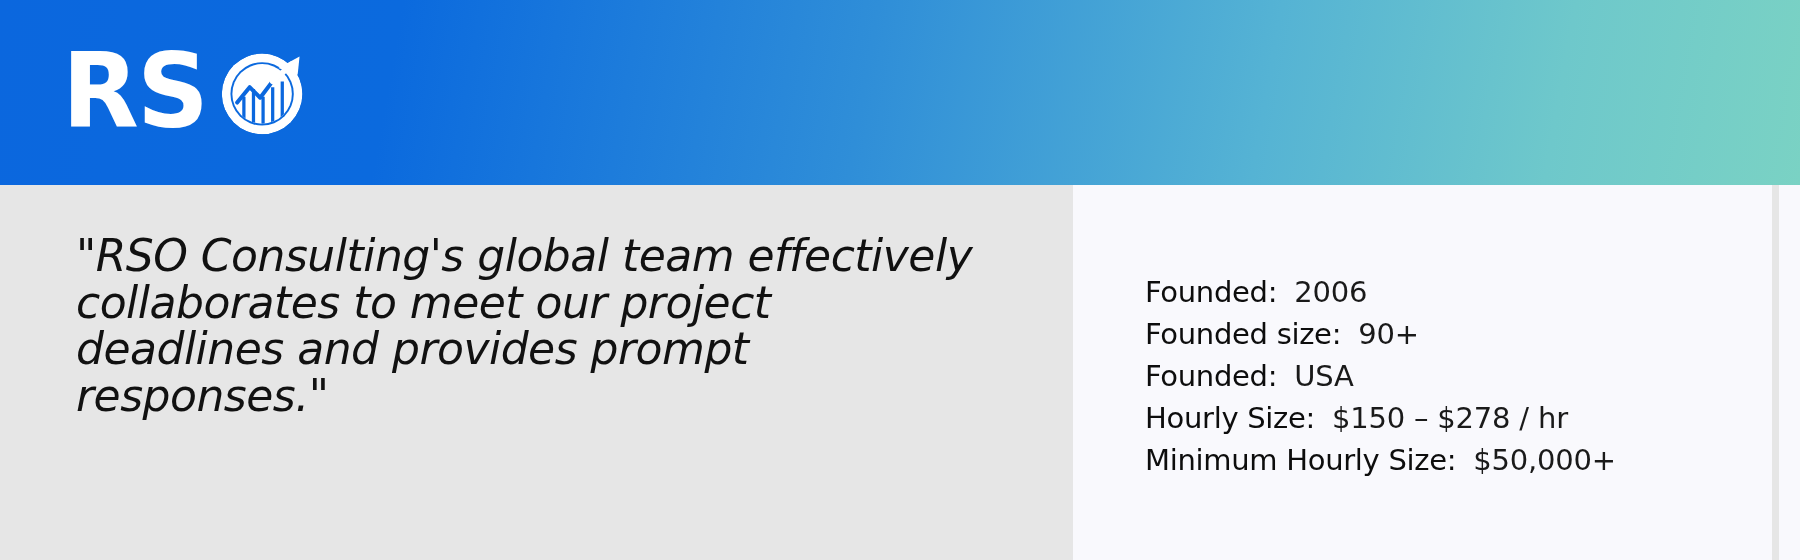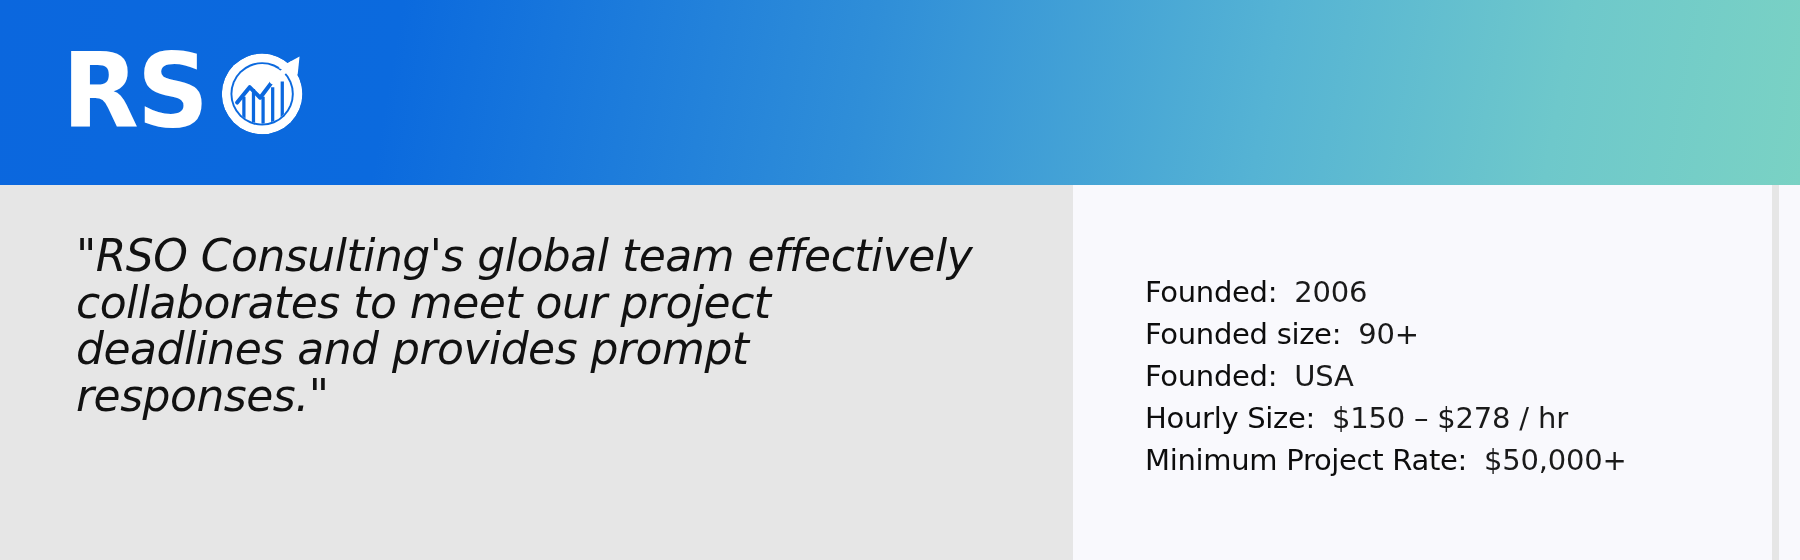--- a/index.html
+++ b/index.html
@@ -222,21 +222,21 @@
           <span class="detail-label">Founded:</span>
           <span class="detail-value">USA</span>
         </div>
 
         <div class="detail-row">
           <span class="detail-label">Hourly Size:</span>
           <span class="detail-value">$150 – $278 / hr</span>
         </div>
 
         <div class="detail-row">
-          <span class="detail-label">Minimum Project Rate:</span>
+          <span class="detail-label">Minimum Hourly Size:</span>
           <span class="detail-value">$50,000+</span>
         </div>
 
       </div>
       <div class="panel-divider"></div>
       <div class="details-edge"></div>
     </div>
 
   </div>
 </div>

